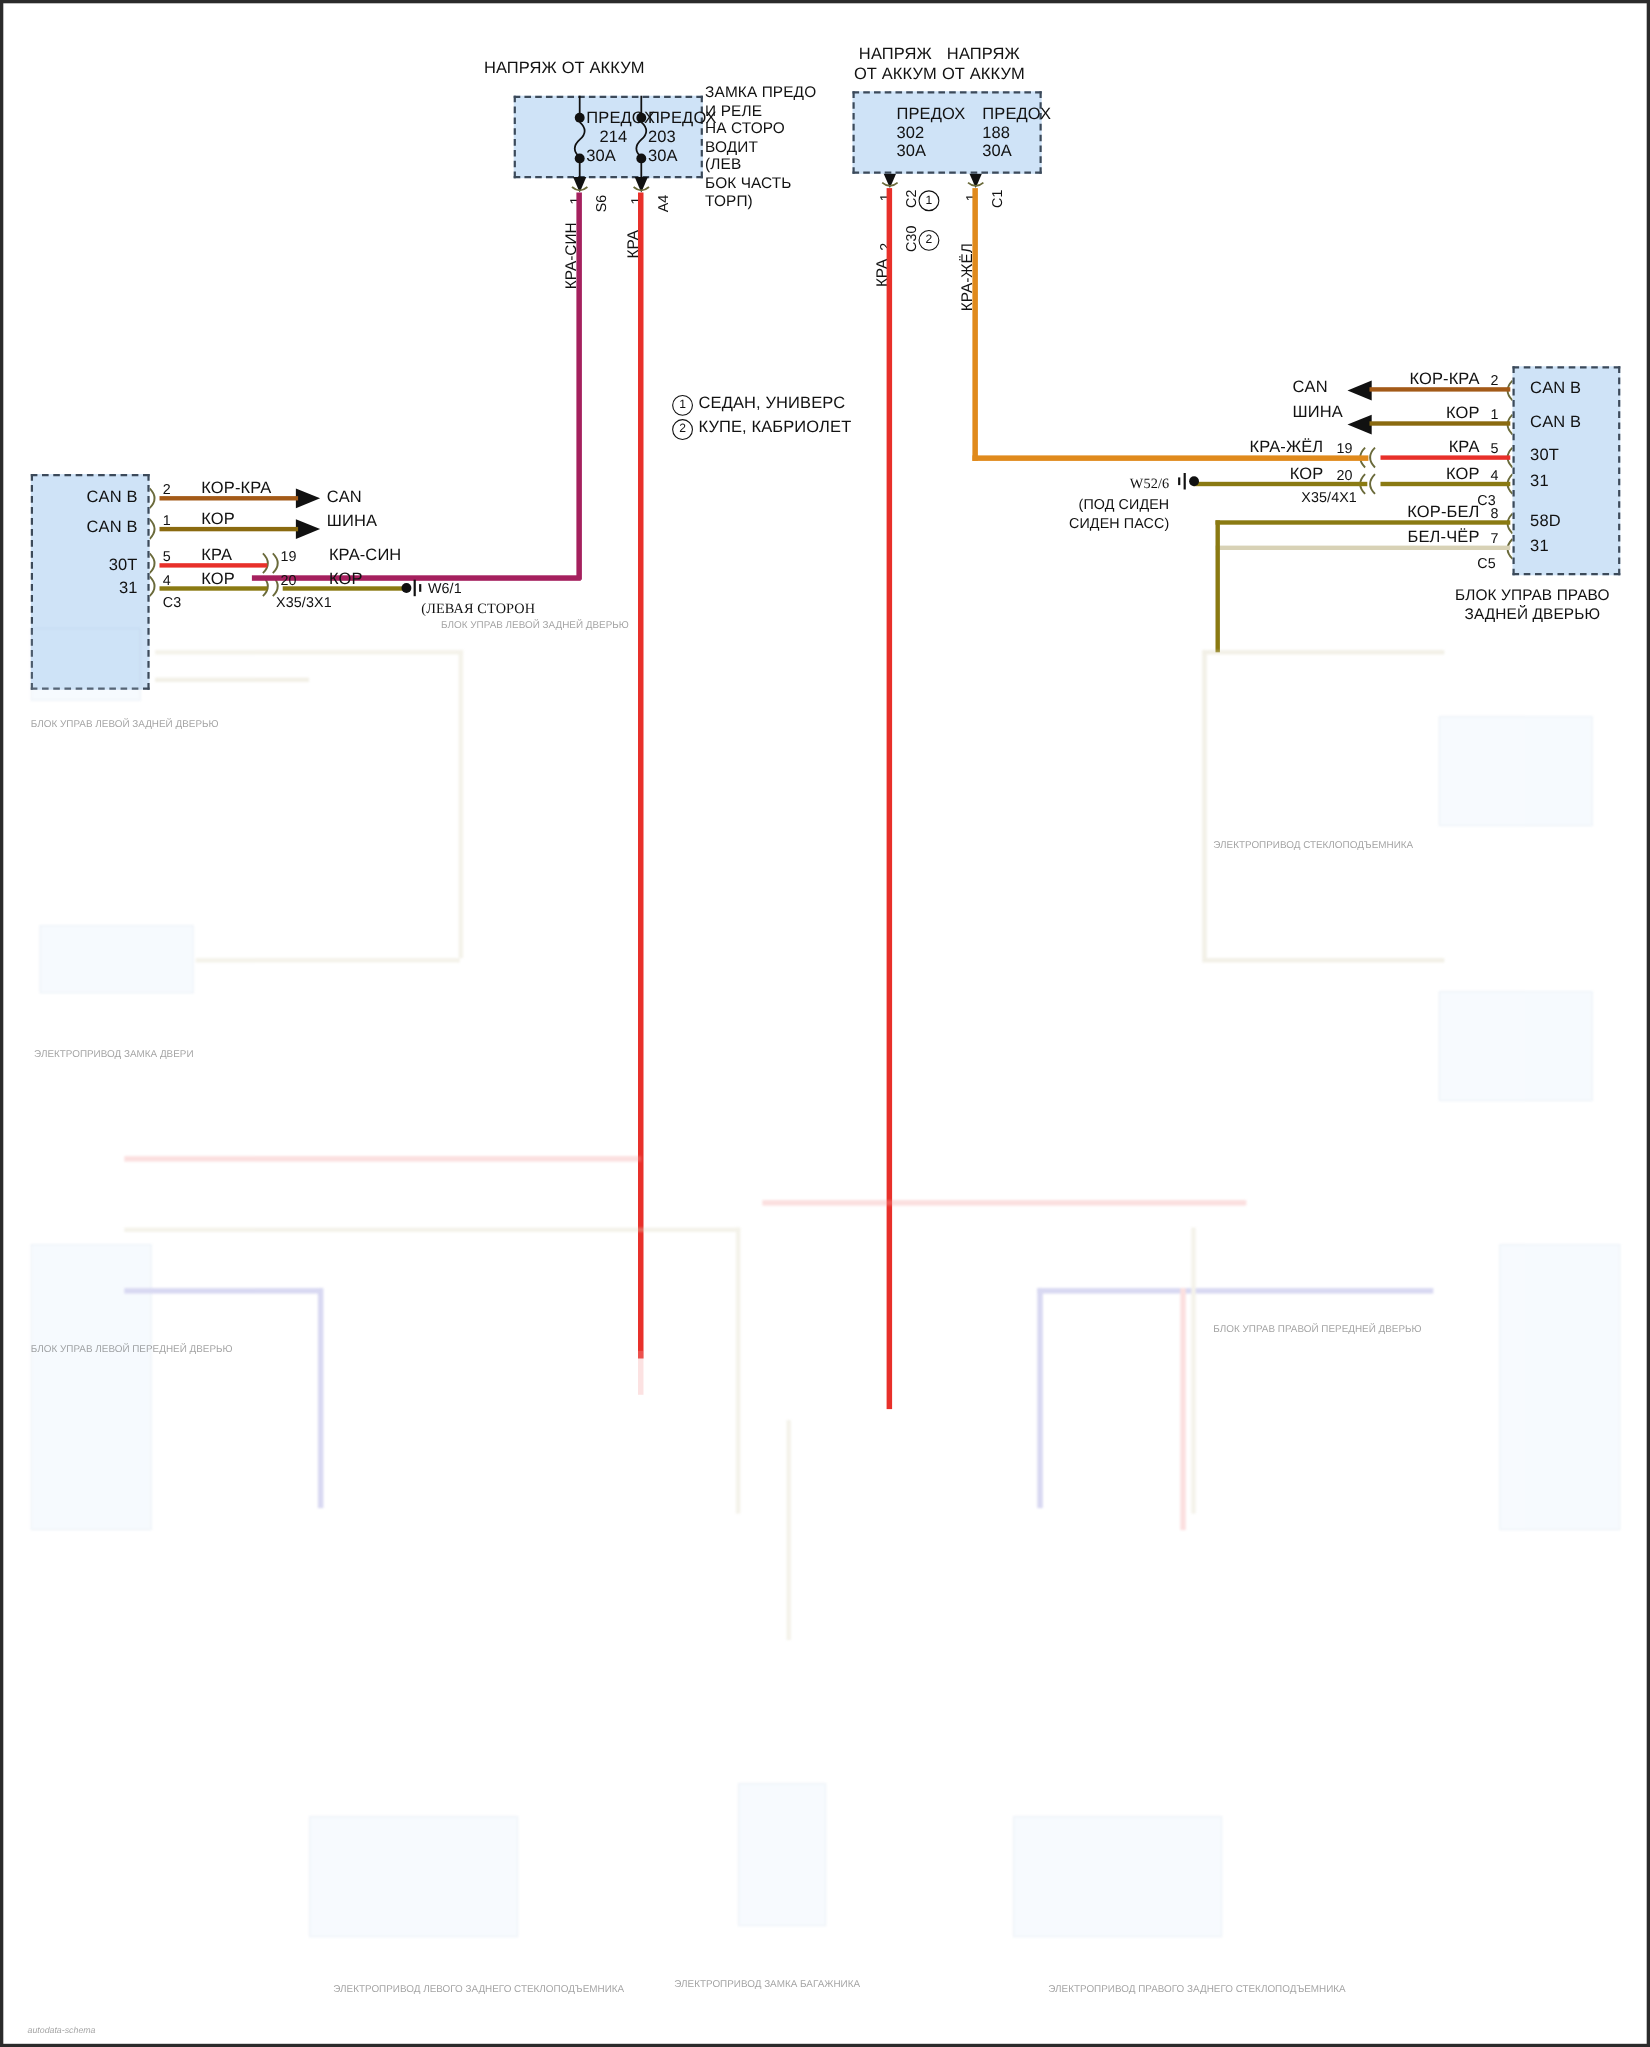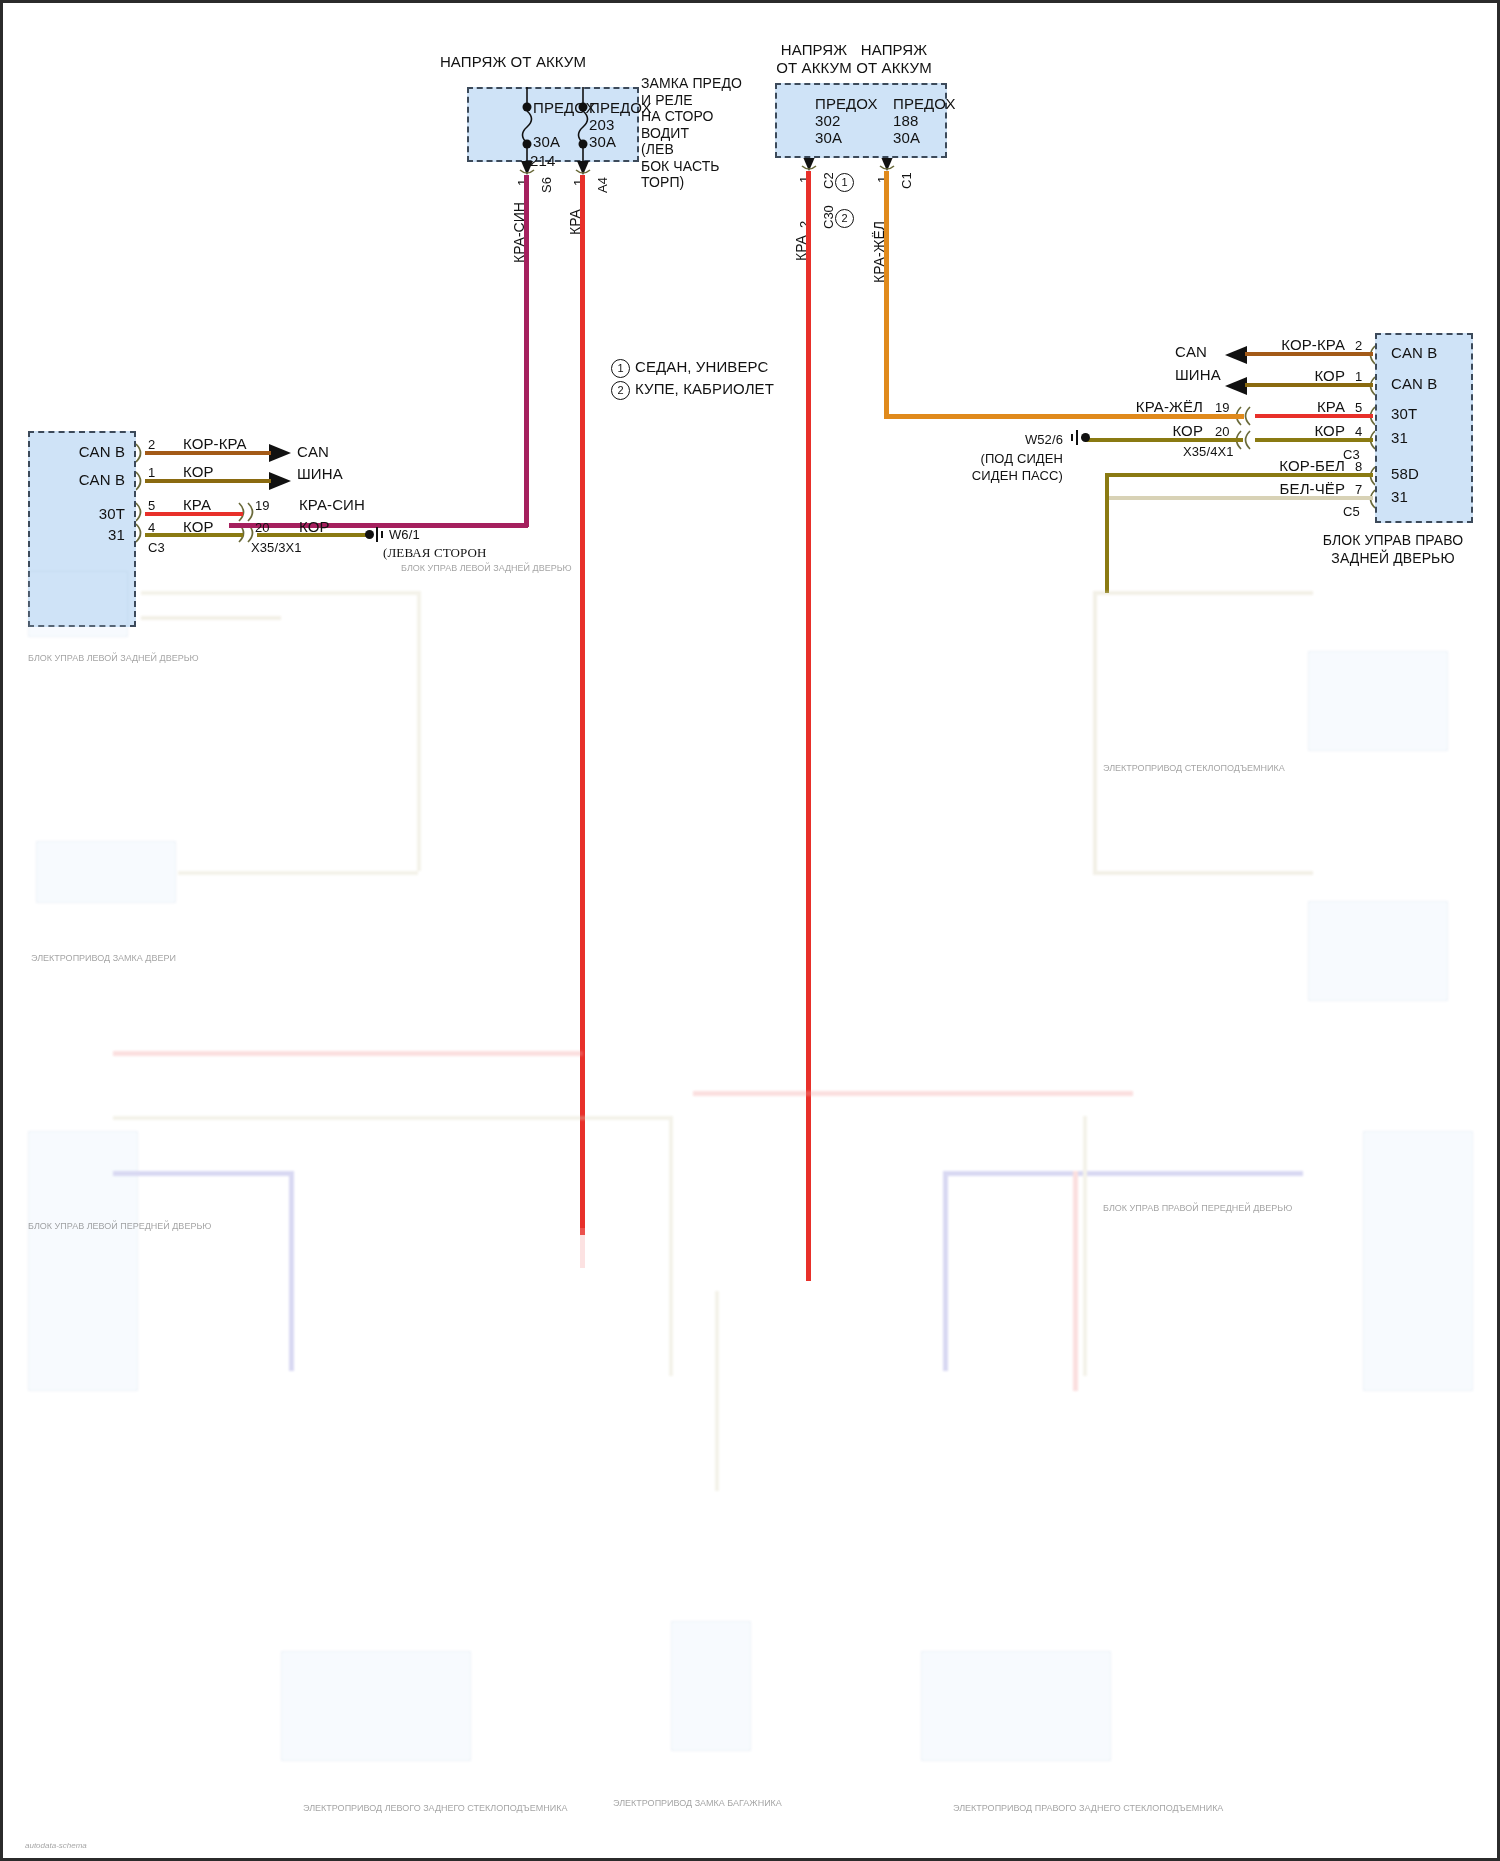--- a/index.html
+++ b/index.html
@@ -168,21 +168,21 @@
     <path d="M1372 464 q-9 9 0 18" stroke="#6a6a3a" stroke-width="1.7" fill="none"></path>
     <path d="M1372 487 q-9 9 0 18" stroke="#6a6a3a" stroke-width="1.7" fill="none"></path>
 
     <path d="M1238 404 q-9 9 0 18" stroke="#6a6a3a" stroke-width="1.7" fill="none"></path>
     <path d="M1247 404 q-9 9 0 18" stroke="#6a6a3a" stroke-width="1.7" fill="none"></path>
     <path d="M1238 428 q-9 9 0 18" stroke="#6a6a3a" stroke-width="1.7" fill="none"></path>
     <path d="M1247 428 q-9 9 0 18" stroke="#6a6a3a" stroke-width="1.7" fill="none"></path>
   </svg>
 
   <div class="txt" style="left:530px;top:96px;">ПРЕДОХ</div>
-  <div class="txt" style="left:527px;top:113px;margin-top:36px;">214</div>
+  <div class="txt" style="left:542px;top:113px;">214</div>
   <div class="txt" style="left:530px;top:130px;">30A</div>
 
   <div class="txt" style="left:586px;top:96px;">ПРЕДОХ</div>
   <div class="txt" style="left:586px;top:113px;">203</div>
   <div class="txt" style="left:586px;top:130px;">30A</div>
 
   <div class="txt" style="left:638px;top:72px;font-size:14px;line-height:16.5px;">ЗАМКА ПРЕДО
 И РЕЛЕ
 НА СТОРО
 ВОДИТ
@@ -328,21 +328,21 @@
   <div class="txt sm" style="left:1340px;top:500px;">C5</div>
 
   <div class="txt sm" style="left:1212px;top:396px;">19</div>
   <div class="txt sm" style="left:1212px;top:420px;">20</div>
   <div class="txt r" style="left:1080px;top:395px;width:120px;">КРА-ЖЁЛ</div>
   <div class="txt r" style="left:1080px;top:419px;width:120px;">КОР</div>
   <div class="txt sm" style="left:1180px;top:440px;">X35/4X1</div>
 
   <div class="wire w-khaki" style="left:1082px;top:435px;width:158px;height:4px;"></div>
   <div class="dot" style="left:1078px;top:430px;"></div>
-  <div class="txt sm r" style="left:940px;top:428px;width:120px;">W52/6</div>
+  <div class="txt sm r" style="left:940px;top:428px;width:120px;font-family:Liberation Serif, serif;">W52/6</div>
   <div class="txt sm r" style="left:920px;top:447px;width:140px;">(ПОД СИДЕН</div>
   <div class="txt sm r" style="left:920px;top:464px;width:140px;">СИДЕН ПАСС)</div>
 
   <div class="txt c" style="left:1280px;top:529px;width:220px;font-size:14px;">БЛОК УПРАВ ПРАВО</div>
   <div class="txt c" style="left:1280px;top:547px;width:220px;font-size:14px;">ЗАДНЕЙ ДВЕРЬЮ</div>
 
   <div style="position:absolute;left:0;top:568px;width:1500px;height:1290px;opacity:0.33;filter:blur(1.1px);">
 
     <div class="lowbox" style="left:25px;top:0px;width:100px;height:66px;"></div>
     <div class="lowbox" style="left:33px;top:270px;width:140px;height:62px;"></div>

